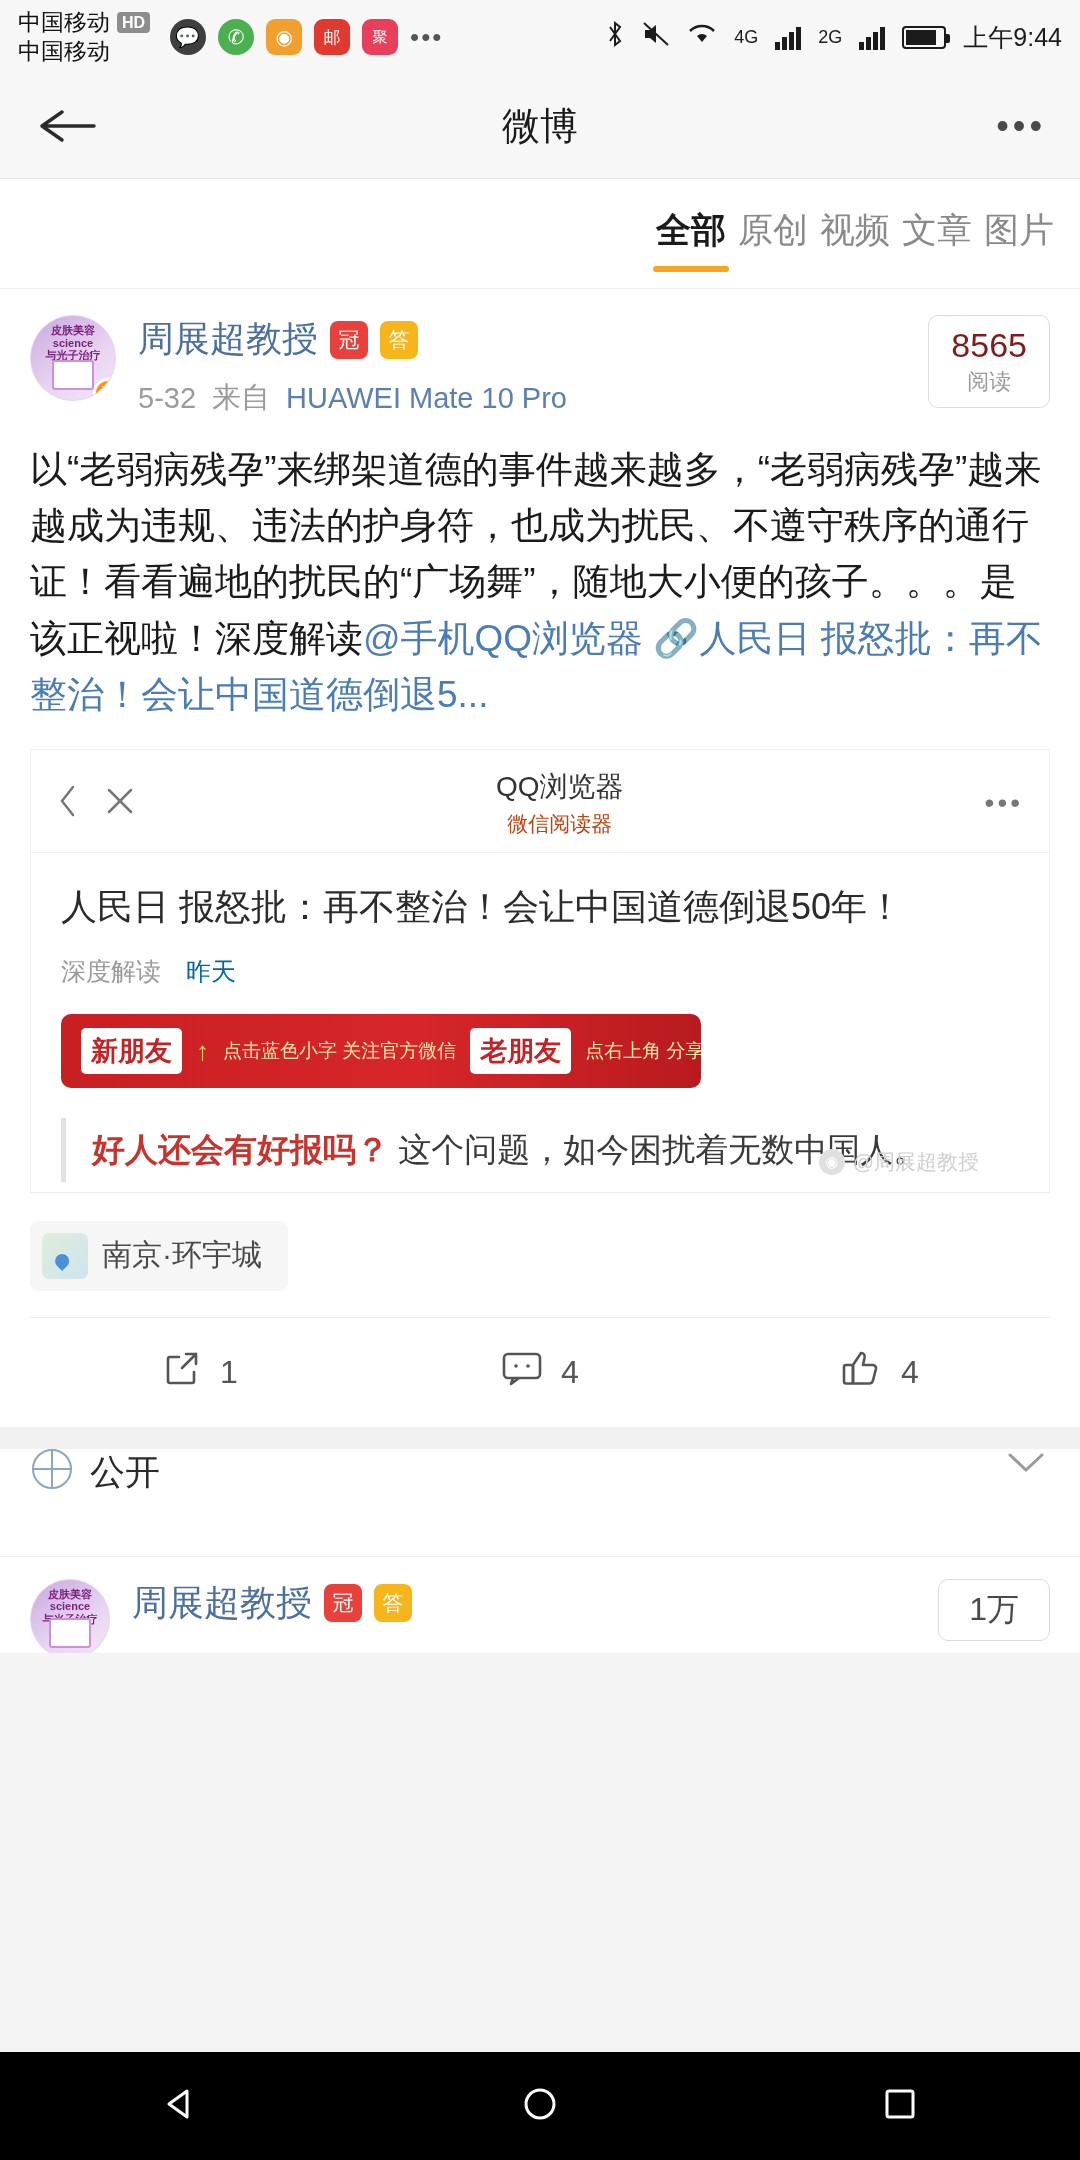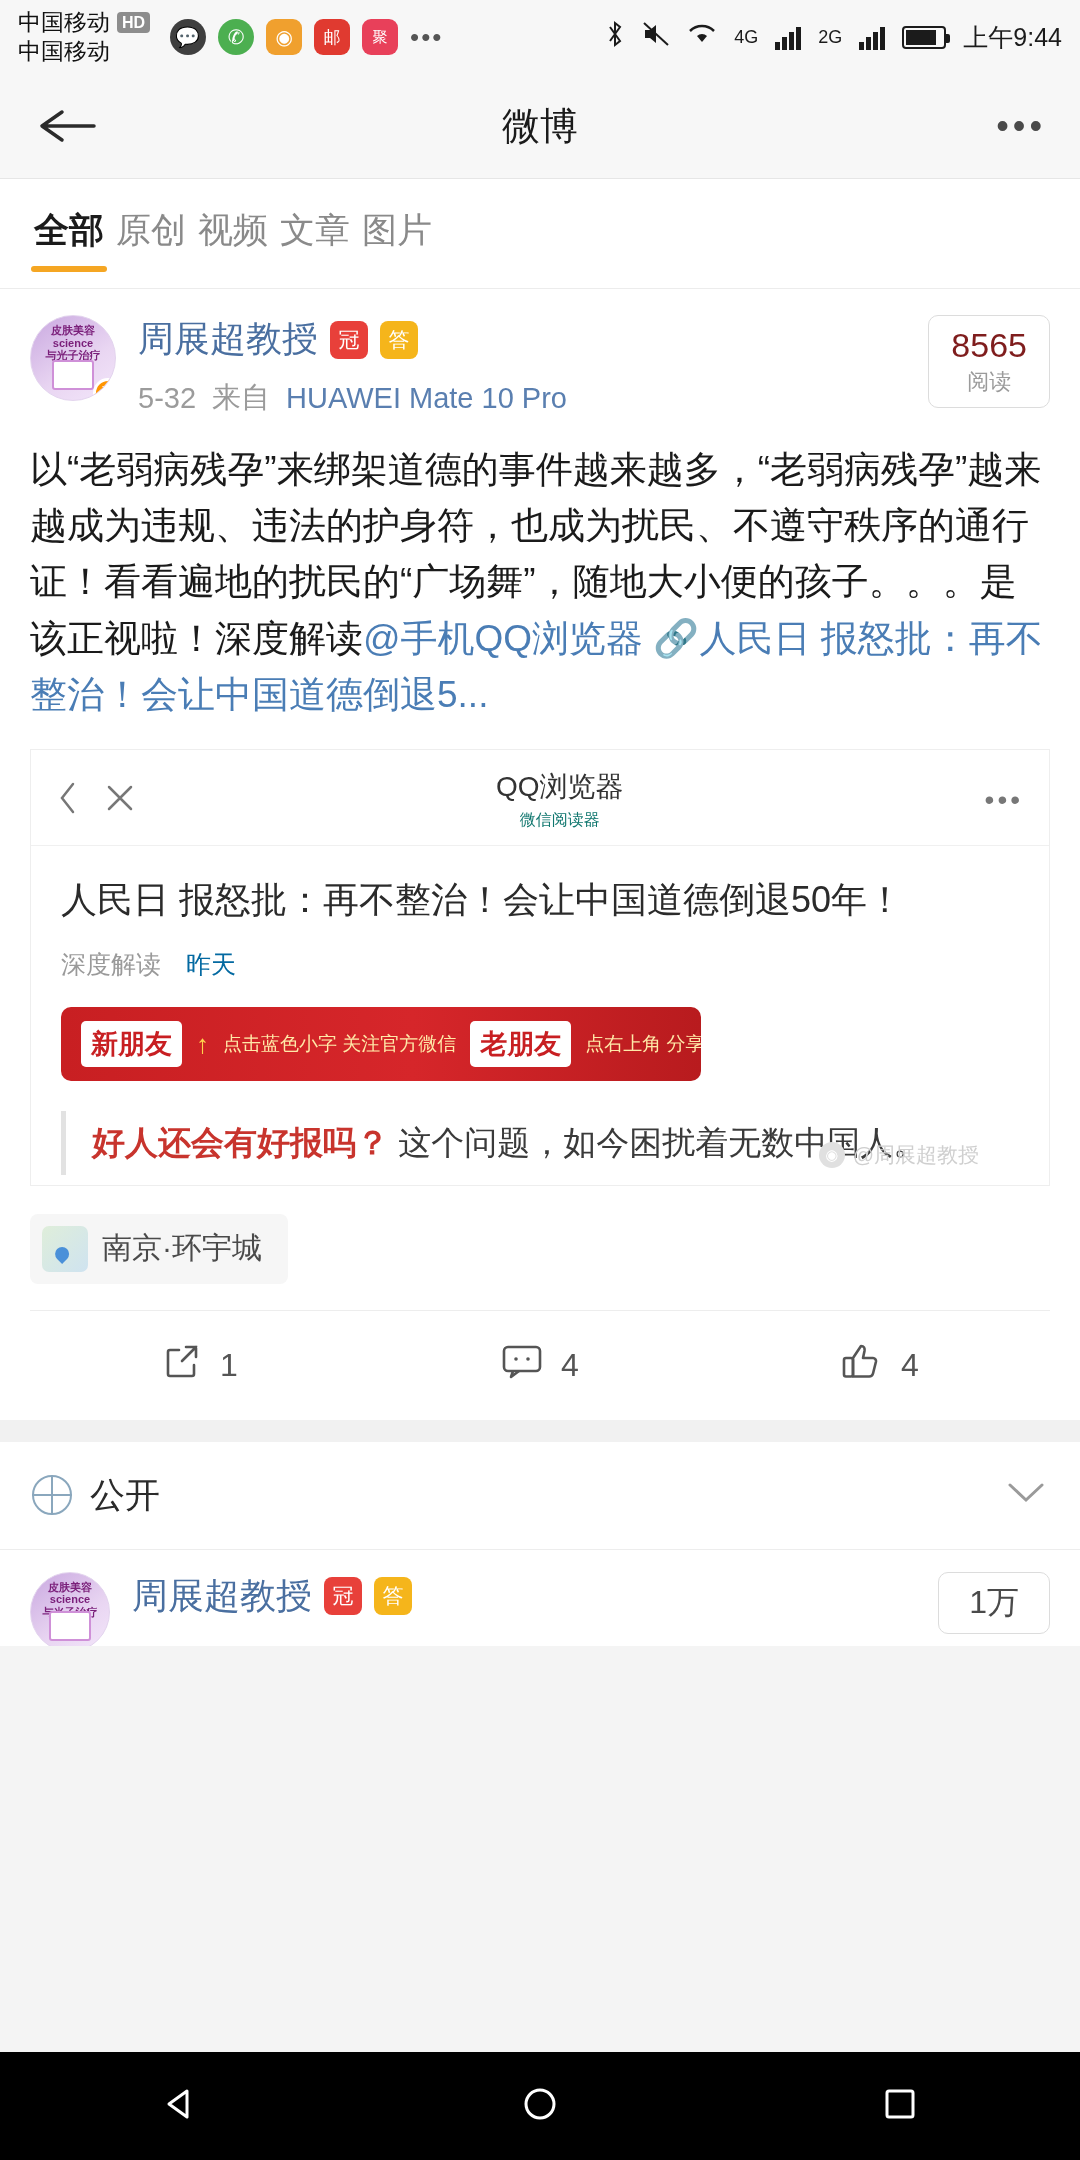--- a/index.html
+++ b/index.html
@@ -115,23 +115,23 @@
     color: #4a4a4a;
     letter-spacing: 4px;
   }
 
   
   .tabs {
     height: 110px;
     background: #fff;
     display: flex;
     align-items: center;
-    justify-content: flex-start;
+    justify-content: flex-end;
     border-bottom: 1px solid #ececec;
-    padding: 0 28px;
+    padding: 0 20px;
   }
   .tab {
     position: relative;
     font-size: 35px;
     color: #8a8a8a;
     padding: 18px 6px 24px;
   }
   .tab.active { color: #1b1b1b; font-weight: bold; }
   .tab.active::after {
     content: "";
@@ -225,21 +225,21 @@
     background: #fff;
   }
   .ac-bar {
     display: flex; align-items: center;
     padding: 18px 26px 14px;
     border-bottom: 1px solid #f0f0f0;
   }
   .ac-nav { display: flex; align-items: center; gap: 26px; color: #666; }
   .ac-center { flex: 1; text-align: center; }
   .ac-title { font-size: 28px; color: #333; }
-  .ac-sub { font-size: 16px; color: #0f766e; margin-top: 4px; }
+  .ac-sub { font-size: 21px; color: #c2410c; margin-top: 4px; }
   .ac-dots { font-size: 28px; color: #777; letter-spacing: 3px; }
   .ac-body { padding: 28px 30px 10px; }
   .ac-heading {
     font-size: 36px; line-height: 1.45; color: #2b2b2b;
   }
   .ac-meta { margin-top: 22px; font-size: 25px; color: #9a9a9a; }
   .ac-meta .gray2 { margin-left: 18px; color: #0369a1; }
   .banner {
     margin: 26px 0 0;
     height: 74px;
@@ -312,21 +312,21 @@
     display: flex; align-items: center; justify-content: center;
     gap: 18px;
     font-size: 32px; color: #555;
   }
 
   
   .gap { height: 22px; background: #f1f1f1; }
   .vis-row {
     height: 108px;
     background: #fff;
-    display: flex; align-items: center;
+    display: flex; align-items: flex-start;
     padding: 0 32px;
     border-bottom: 1px solid #ededed;
   }
   .globe {
     width: 40px; height: 40px; border-radius: 50%;
     border: 2px solid #8aa7bd; position: relative; margin-right: 18px;
   }
   .globe::before {
     content:""; position:absolute; left:50%; top:-2px; bottom:-2px;
     width: 0; border-left: 2px solid #8aa7bd; transform: translateX(-50%);

